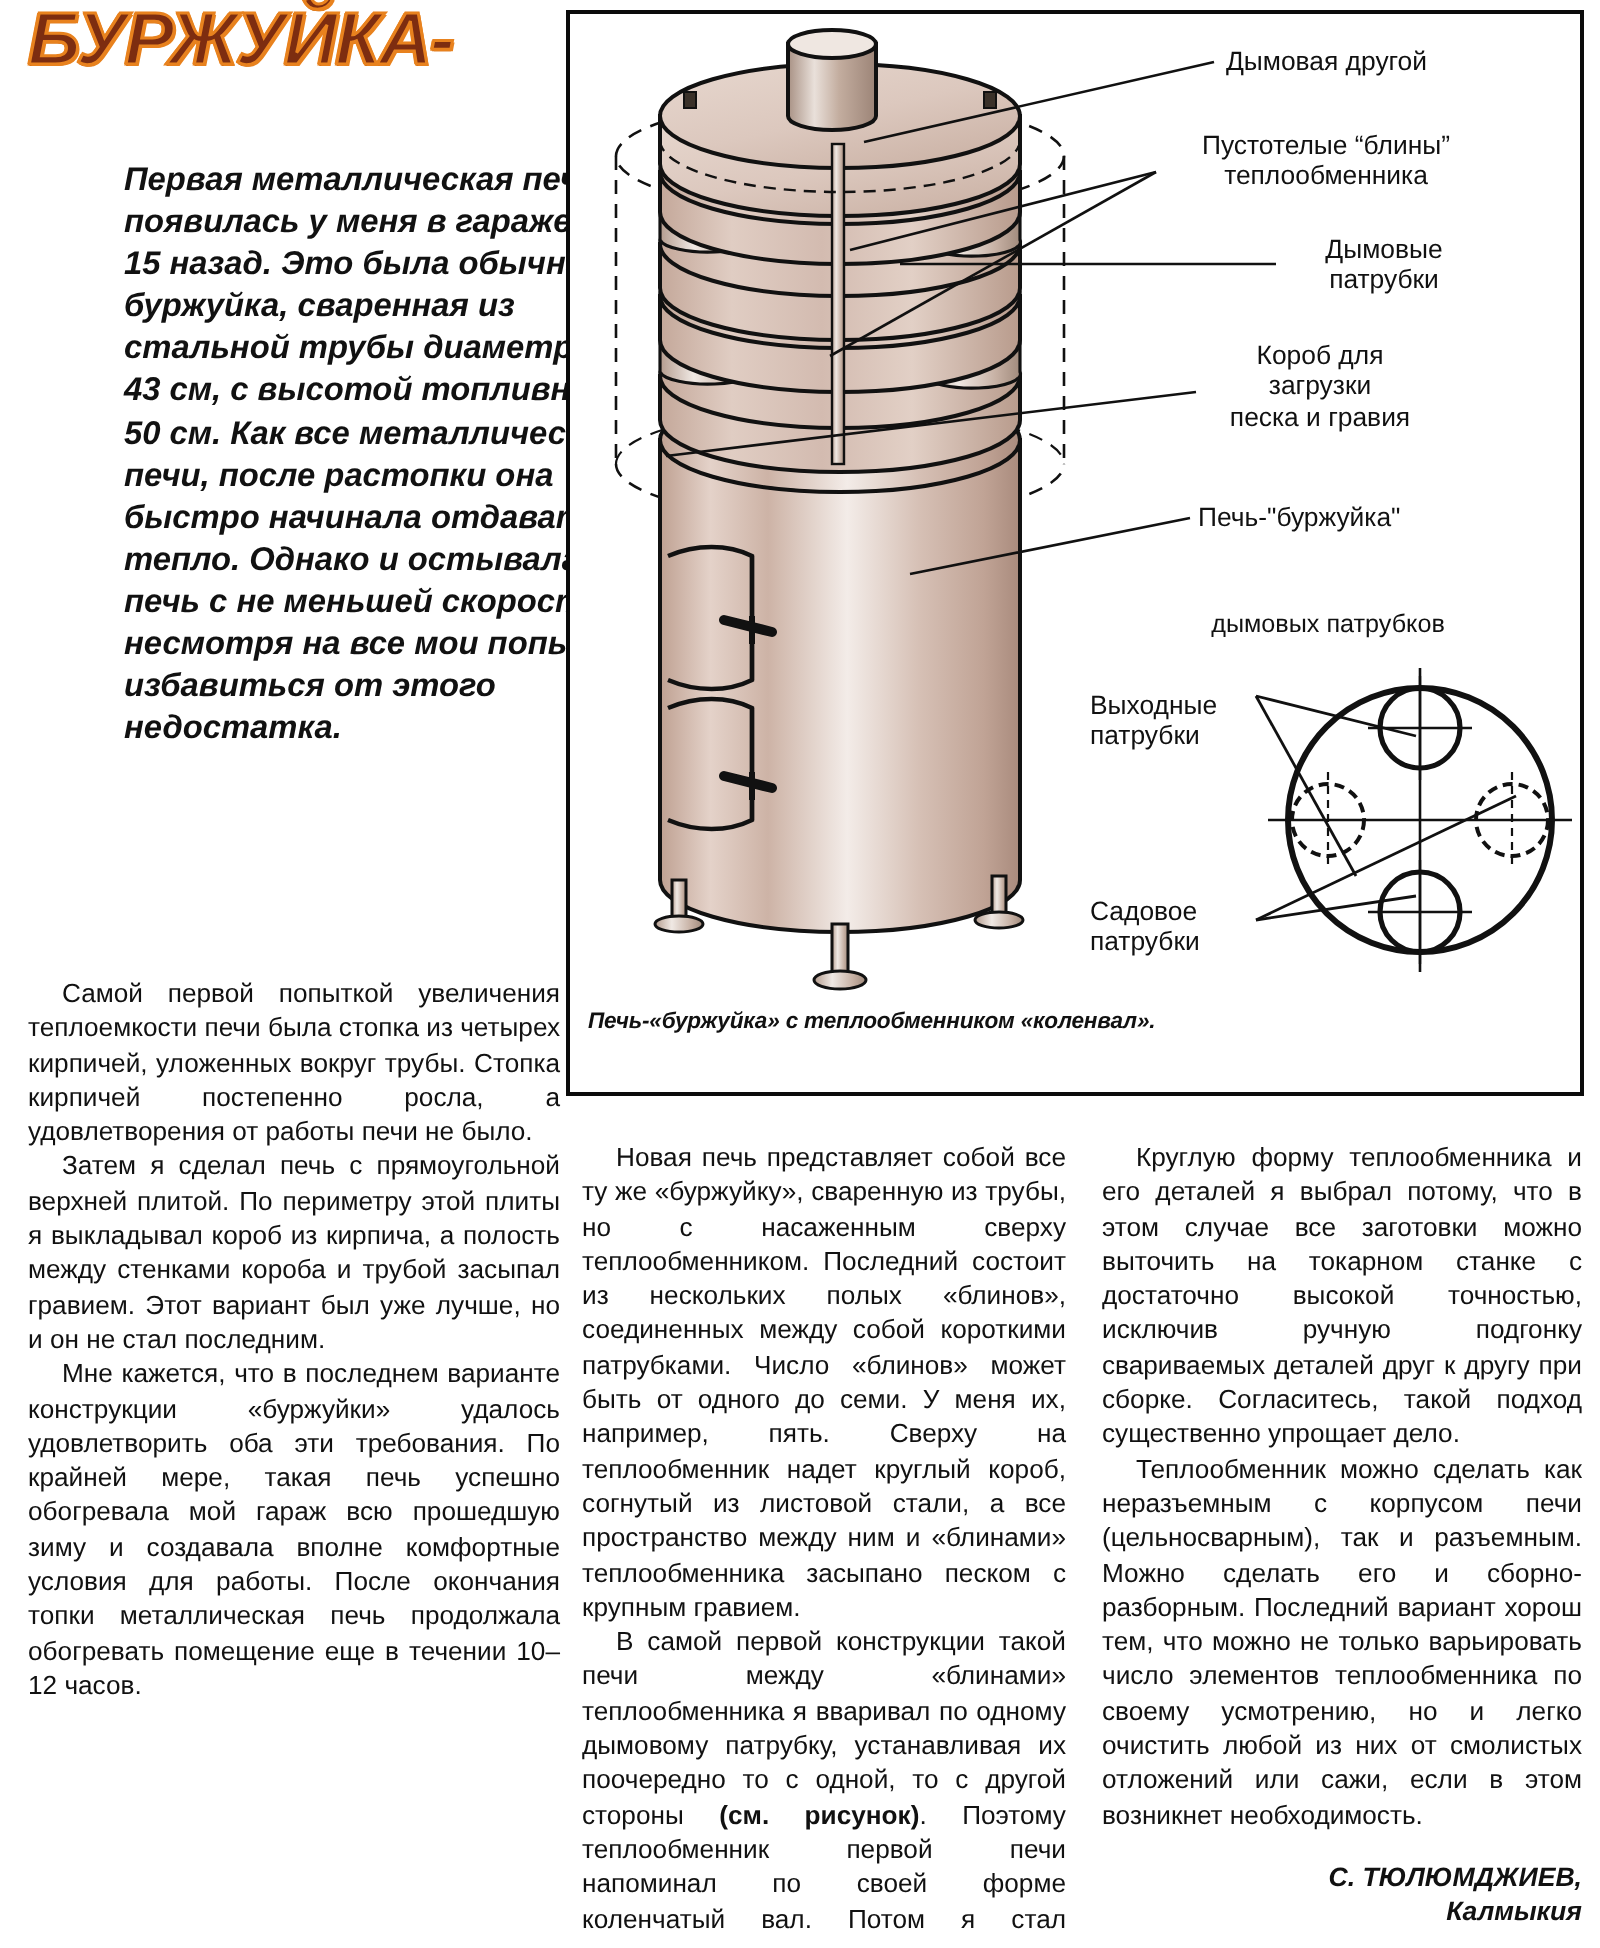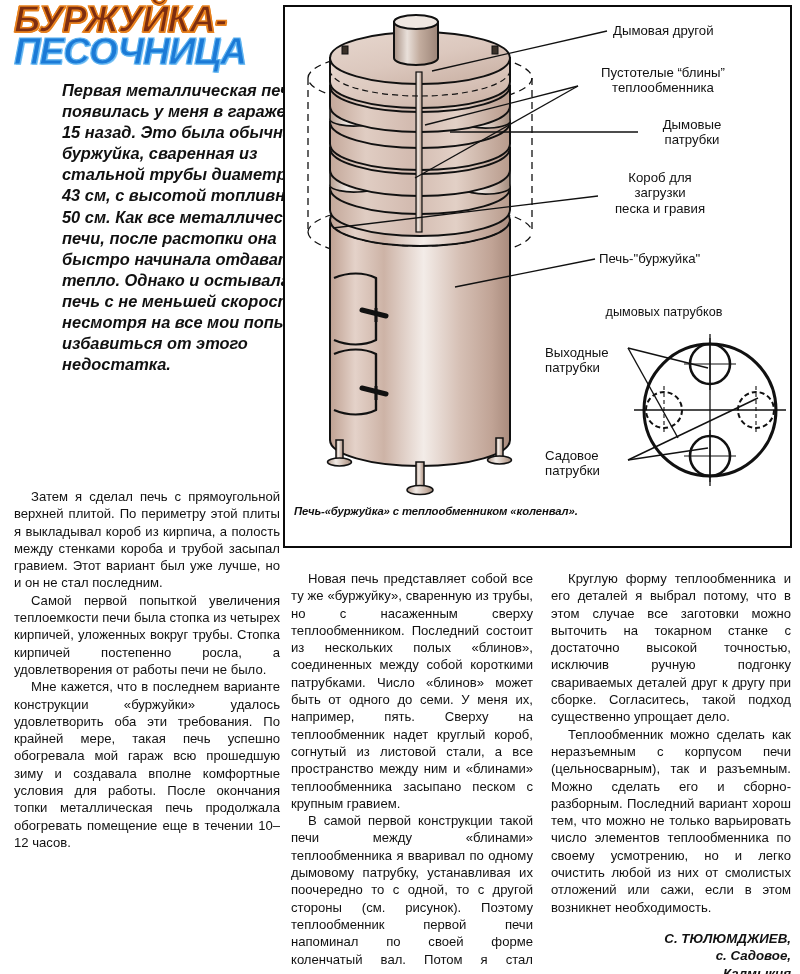--- a/index.html
+++ b/index.html
@@ -56,21 +56,21 @@
   .col-right{
     position:absolute;left:551px;top:570px;width:240px;
     font-size:13.1px;line-height:17.3px;
     text-align:justify;
   }
   .col-left p,.col-mid p,.col-right p{margin:0;text-indent:17px;}
   .sig{
     margin-top:14px;text-align:right;font-style:italic;font-weight:bold;
     font-size:13.3px;line-height:17.5px;text-indent:0;
   }
-  b.inl{font-weight:normal;}
+  b.inl{font-weight:bold;}
 
   
   .figure{
     position:absolute;left:283px;top:5px;width:509px;height:543px;
     border:2.5px solid #0b0b0b;background:#fff;box-sizing:border-box;
   }
   .fig-caption{
     position:absolute;left:294px;top:505px;
     font-size:11.3px;font-weight:bold;font-style:italic;color:#111;
     letter-spacing:-0.1px;
@@ -96,42 +96,40 @@
   
   .circdiag{position:absolute;left:630px;top:330px;width:160px;height:160px;}
 </style>
 </head>
 <body>
 
 <div class="page">
 
   <div class="title-block">
     <div class="title-l1">БУРЖУЙКА-</div>
-    <div class="title-l2">ПЕСОЧНИЦА</div>
   </div>
 
   <div class="lead">Первая металлическая печь появилась у меня в гараже лет 15 назад. Это была обычная буржуйка, сваренная из стальной трубы диаметром 43 см, с высотой топливника 50 см. Как все металлические печи, после растопки она быстро начинала отдавать тепло. Однако и остывала печь с не меньшей скоростью несмотря на все мои попытки избавиться от этого недостатка.</div>
 
   <div class="col-left">
+    <p>Самой первой попыткой увеличения теплоемкости печи была стопка из четырех кирпичей, уложенных вокруг трубы. Стопка кирпичей постепенно росла, а удовлетворения от работы печи не было.</p>
     <p>Затем я сделал печь с прямоугольной верхней плитой. По периметру этой плиты я выкладывал короб из кирпича, а полость между стенками короба и трубой засыпал гравием. Этот вариант был уже лучше, но и он не стал последним.</p>
-    <p>Самой первой попыткой увеличения теплоемкости печи была стопка из четырех кирпичей, уложенных вокруг трубы. Стопка кирпичей постепенно росла, а удовлетворения от работы печи не было.</p>
     <p>Мне кажется, что в последнем варианте конструкции «буржуйки» удалось удовлетворить оба эти требования. По крайней мере, такая печь успешно обогревала мой гараж всю прошедшую зиму и создавала вполне комфортные условия для работы. После окончания топки металлическая печь продолжала обогревать помещение еще в течении 10–12 часов.</p>
   </div>
 
   <div class="col-mid">
     <p>Новая печь представляет собой все ту же «буржуйку», сваренную из трубы, но с насаженным сверху теплообменником. Последний состоит из нескольких полых «блинов», соединенных между собой короткими патрубками. Число «блинов» может быть от одного до семи. У меня их, например, пять. Сверху на теплообменник надет круглый короб, согнутый из листовой стали, а все пространство между ним и «блинами» теплообменника засыпано песком с крупным гравием.</p>
     <p><span>В самой первой конструкции такой печи между «блинами» теплообменника я вваривал по одному дымовому патрубку, устанавливая их поочередно то с одной, то с другой стороны </span><b class="inl">(см. рисунок)</b><span>. Поэтому теплообменник первой печи напоминал по своей форме коленчатый вал. Потом я стал вваривать их несколько иначе — парами, что и показано </span></p>
   </div>
 
   <div class="col-right">
     <p>Круглую форму теплообменника и его деталей я выбрал потому, что в этом случае все заготовки можно выточить на токарном станке с достаточно высокой точностью, исключив ручную подгонку свариваемых деталей друг к другу при сборке. Согласитесь, такой подход существенно упрощает дело.</p>
     <p>Теплообменник можно сделать как неразъемным с корпусом печи (цельносварным), так и разъемным. Можно сделать его и сборно-разборным. Последний вариант хорош тем, что можно не только варьировать число элементов теплообменника по своему усмотрению, но и легко очистить любой из них от смолистых отложений или сажи, если в этом возникнет необходимость.</p>
     <div class="sig">
       <div>С. ТЮЛЮМДЖИЕВ,</div>
-      <div>с. Садовое,</div>
       <div>Калмыкия</div>
     </div>
   </div>
 
   <div class="figure"></div>
 
   <div class="stove">
     <svg width="265" height="490" viewBox="0 0 265 490" xmlns="http://www.w3.org/2000/svg">
       <defs>
         <linearGradient id="gBody" x1="0" y1="0" x2="1" y2="0">

